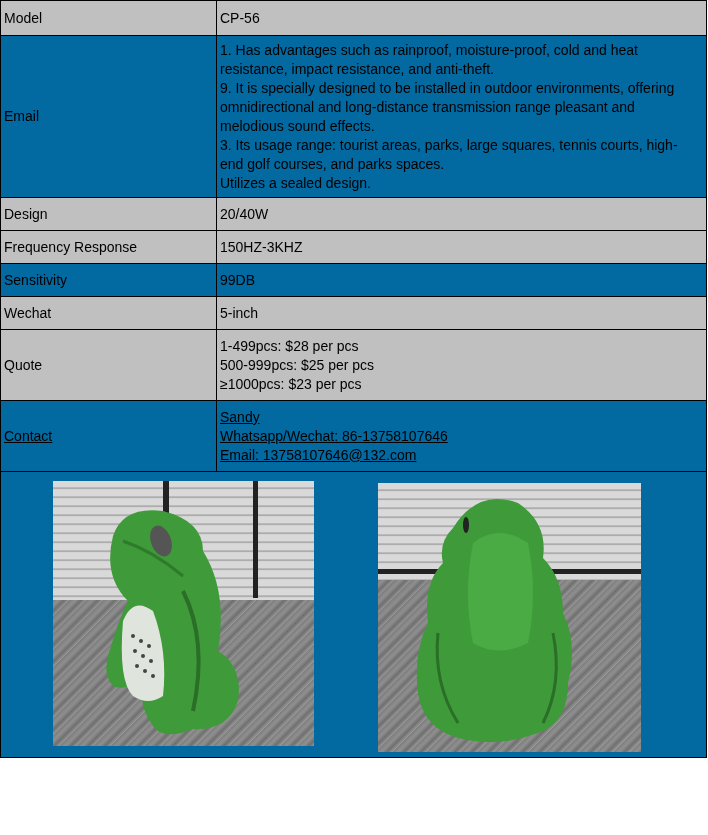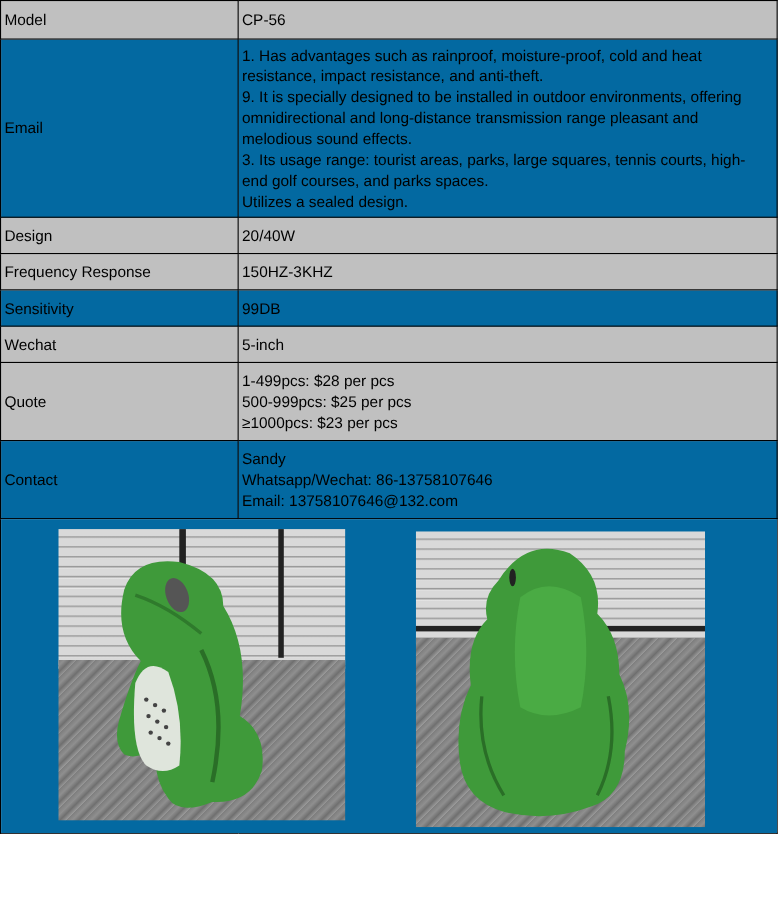--- a/index.html
+++ b/index.html
@@ -6,21 +6,21 @@
   body { width: 708px; height: 835px; overflow: hidden; font-family: "Liberation Sans", sans-serif; font-size: 14px; color: #000; }
   table.spec { border-collapse: collapse; width: 707px; table-layout: fixed; position: absolute; left: 0; top: 0; }
   table.spec td { border: 1.5px solid #000; padding: 0 3px; vertical-align: middle; line-height: 19px; }
   td.label { width: 209px; }
   tr.gray td { background: #c0c0c0; }
   tr.white td { background: #0369a1; }
   .r-model td { height: 34px; }
   .r-design td { height: 161px; }
   .r-std td { height: 32px; }
   .r-quote td { height: 70px; margin-top: 21px; }
-  .r-contact td { height: 70px; }
+  .r-contact td { height: 70px; text-decoration: underline; }
   .r-images td { height: 285px; padding: 0; position: relative; }
   .line { display: block; }
   .photo { position: absolute; overflow: hidden; }
   .photo-left { left: 52px; top: 9px; width: 261px; height: 265px; }
   .photo-right { left: 377px; top: 11px; width: 263px; height: 269px; }
   .bg-blinds { position: absolute; left: 0; top: 0; width: 100%; height: 48%;
     background: repeating-linear-gradient(180deg, #d9d9d9 0px, #d9d9d9 6px, #9a9a9a 7px, #e6e6e6 9px); }
   .bg-floor { position: absolute; left: 0; top: 45%; width: 100%; height: 55%;
     background: repeating-linear-gradient(135deg, #7e7e7e 0px, #8f8f8f 4px, #6f6f6f 8px, #9a9a9a 12px); }
   .frame-post { position: absolute; background: #222; }

